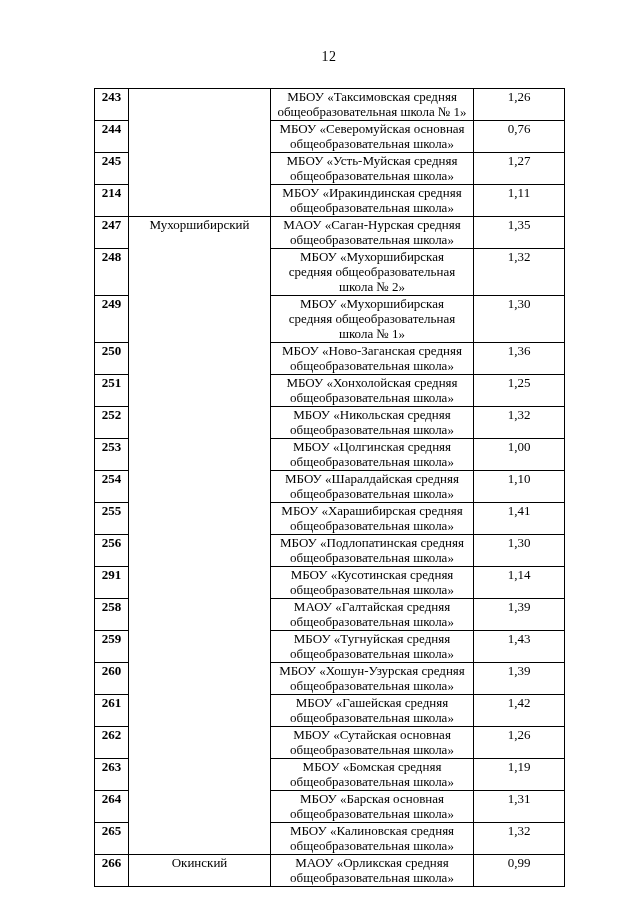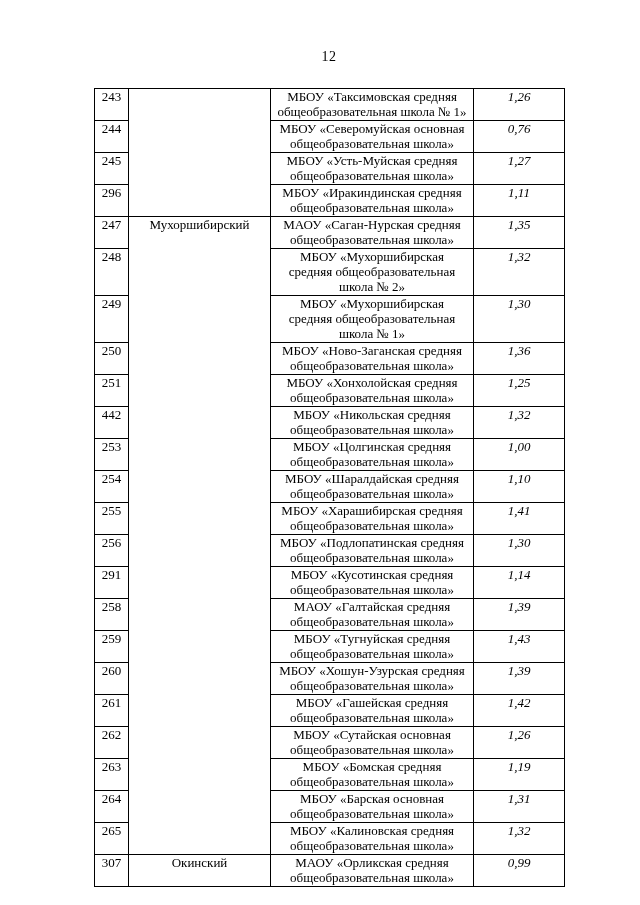--- a/index.html
+++ b/index.html
@@ -38,24 +38,24 @@
   }
   table.doc-table td {
     border: 1px solid #000000;
     vertical-align: top;
     font-size: 13px;
     line-height: 15px;
     padding: 0 2px 1px 2px;
     text-align: center;
     overflow: hidden;
   }
-  td.col-num   { text-align: center; }
+  td.col-num   { text-align: center; font-weight: bold; }
   td.col-district { text-align: center; margin-left: 38px; }
   td.col-school { white-space: pre-line; font-family: Liberation Serif, serif; }
-  td.col-value { text-align: center; font-style: italic; }
+  td.col-value { text-align: center; }
 </style>
 </head>
 <body>
 
 <div class="page">
   <div class="page-number">12</div>
 
   <table class="doc-table">
     <colgroup>
       <col style="width:34px">
@@ -77,21 +77,21 @@
 общеобразовательная школа»</td>
           <td class="col-value">0,76</td>
         </tr>
         <tr>
           <td class="col-num">245</td>
           <td class="col-school">МБОУ «Усть-Муйская средняя
 общеобразовательная школа»</td>
           <td class="col-value">1,27</td>
         </tr>
         <tr>
-          <td class="col-num">296</td>
+          <td class="col-num">214</td>
           <td class="col-school">МБОУ «Иракиндинская средняя
 общеобразовательная школа»</td>
           <td class="col-value">1,11</td>
         </tr>
         <tr>
           <td class="col-num">247</td>
           <td class="col-district" rowspan="19">Мухоршибирский</td>
           <td class="col-school">МАОУ «Саган-Нурская средняя
 общеобразовательная школа»</td>
           <td class="col-value">1,35</td>
@@ -116,21 +116,21 @@
 общеобразовательная школа»</td>
           <td class="col-value">1,36</td>
         </tr>
         <tr>
           <td class="col-num">251</td>
           <td class="col-school">МБОУ «Хонхолойская средняя
 общеобразовательная школа»</td>
           <td class="col-value">1,25</td>
         </tr>
         <tr>
-          <td class="col-num">442</td>
+          <td class="col-num">252</td>
           <td class="col-school">МБОУ «Никольская средняя
 общеобразовательная школа»</td>
           <td class="col-value">1,32</td>
         </tr>
         <tr>
           <td class="col-num">253</td>
           <td class="col-school">МБОУ «Цолгинская средняя
 общеобразовательная школа»</td>
           <td class="col-value">1,00</td>
         </tr>
@@ -200,21 +200,21 @@
 общеобразовательная школа»</td>
           <td class="col-value">1,31</td>
         </tr>
         <tr>
           <td class="col-num">265</td>
           <td class="col-school">МБОУ «Калиновская средняя
 общеобразовательная школа»</td>
           <td class="col-value">1,32</td>
         </tr>
         <tr>
-          <td class="col-num">307</td>
+          <td class="col-num">266</td>
           <td class="col-district" rowspan="1">Окинский</td>
           <td class="col-school">МАОУ «Орликская средняя
 общеобразовательная школа»</td>
           <td class="col-value">0,99</td>
         </tr>
       </tbody>
   </table>
 </div>
 
 </body></html>

